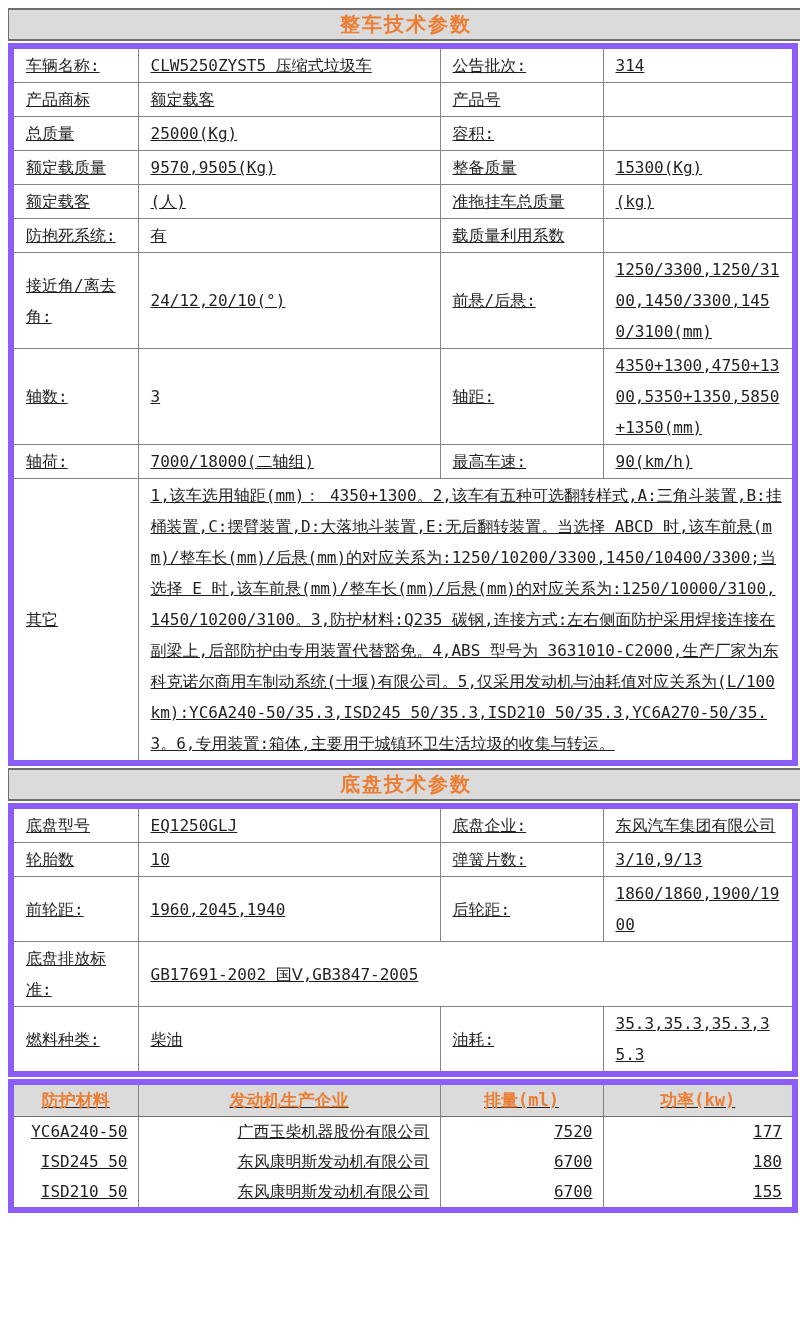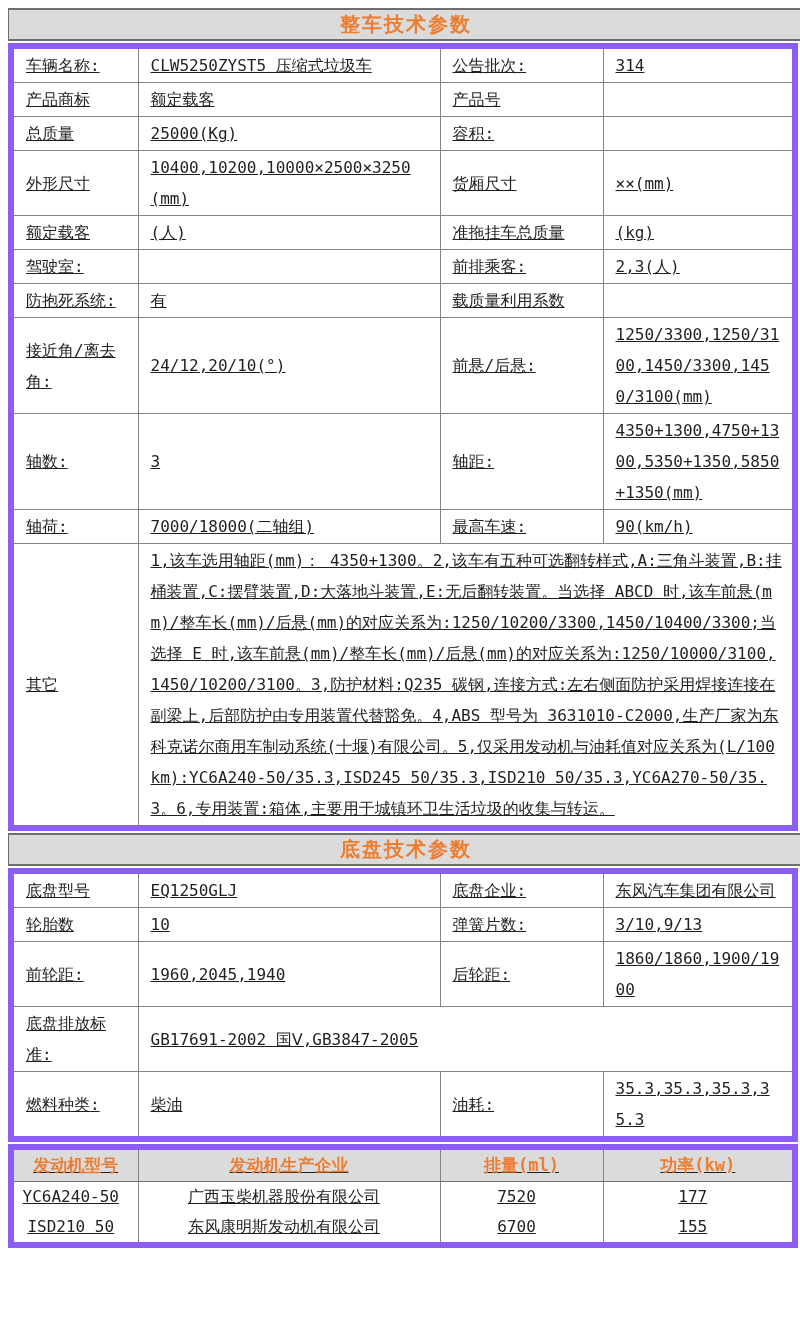--- a/index.html
+++ b/index.html
@@ -62,21 +62,21 @@
     text-align: center;
     padding: 2px 4px;
     line-height: 27px;
     border-bottom: 1px solid #6e6e6e;
   }
   .engine-cell {
     padding: 0 10px 0 0;
     line-height: 30px;
     border-top: none;
     border-bottom: none;
-    text-align: center;
+    text-align: right;
   }
 </style>
 </head>
 <body>
 
 <div class="page">
 
   <div class="section-bar">整车技术参数</div>
 
   <table>
@@ -99,36 +99,30 @@
           <td class="label-cell">产品号</td>
           <td class="value-cell"></td>
         </tr>
         <tr>
           <td class="label-cell">总质量</td>
           <td class="value-cell">25000(Kg)</td>
           <td class="label-cell">容积:</td>
           <td class="value-cell"></td>
         </tr>
         <tr>
-          <td class="label-cell">外形尺寸</td>
-          <td class="value-cell">10400,10200,10000×2500×3250(mm)</td>
-          <td class="label-cell">货厢尺寸</td>
-          <td class="value-cell">××(mm)</td>
+          <td class="label-cell">额定载质量</td>
+          <td class="value-cell">9570,9505(Kg)</td>
+          <td class="label-cell">整备质量</td>
+          <td class="value-cell">15300(Kg)</td>
         </tr>
         <tr>
           <td class="label-cell">额定载客</td>
           <td class="value-cell">(人)</td>
           <td class="label-cell">准拖挂车总质量</td>
           <td class="value-cell">(kg)</td>
-        </tr>
-        <tr>
-          <td class="label-cell">驾驶室:</td>
-          <td class="value-cell"></td>
-          <td class="label-cell">前排乘客:</td>
-          <td class="value-cell">2,3(人)</td>
         </tr>
         <tr>
           <td class="label-cell">防抱死系统:</td>
           <td class="value-cell">有</td>
           <td class="label-cell">载质量利用系数</td>
           <td class="value-cell"></td>
         </tr>
         <tr>
           <td class="label-cell">接近角/离去角:</td>
           <td class="value-cell">24/12,20/10(°)</td>
@@ -197,34 +191,40 @@
 
   <table>
     <colgroup>
         <col class="c1">
         <col class="c2">
         <col class="c3">
         <col class="c4">
       </colgroup>
     <thead>
       <tr id="engine-header-row">
-          <th class="engine-header">发动机型号</th>
+          <th class="engine-header">防护材料</th>
           <th class="engine-header">发动机生产企业</th>
           <th class="engine-header">排量(ml)</th>
           <th class="engine-header">功率(kw)</th>
         </tr>
     </thead>
     <tbody id="engine-rows">
         <tr>
           <td class="engine-cell">YC6A240-50</td>
           <td class="engine-cell">广西玉柴机器股份有限公司</td>
           <td class="engine-cell">7520</td>
           <td class="engine-cell">177</td>
         </tr>
         <tr>
+          <td class="engine-cell">ISD245 50</td>
+          <td class="engine-cell">东风康明斯发动机有限公司</td>
+          <td class="engine-cell">6700</td>
+          <td class="engine-cell">180</td>
+        </tr>
+        <tr>
           <td class="engine-cell">ISD210 50</td>
           <td class="engine-cell">东风康明斯发动机有限公司</td>
           <td class="engine-cell">6700</td>
           <td class="engine-cell">155</td>
         </tr>
       </tbody>
   </table>
 
 </div>
 

